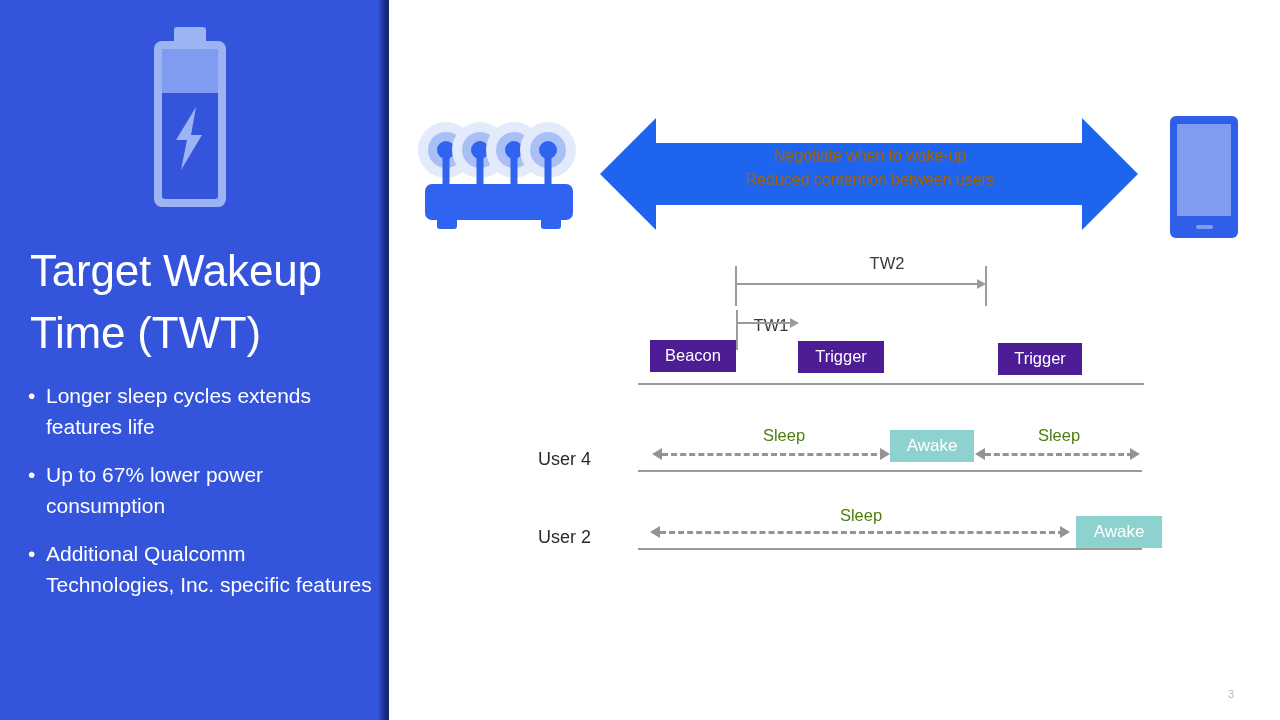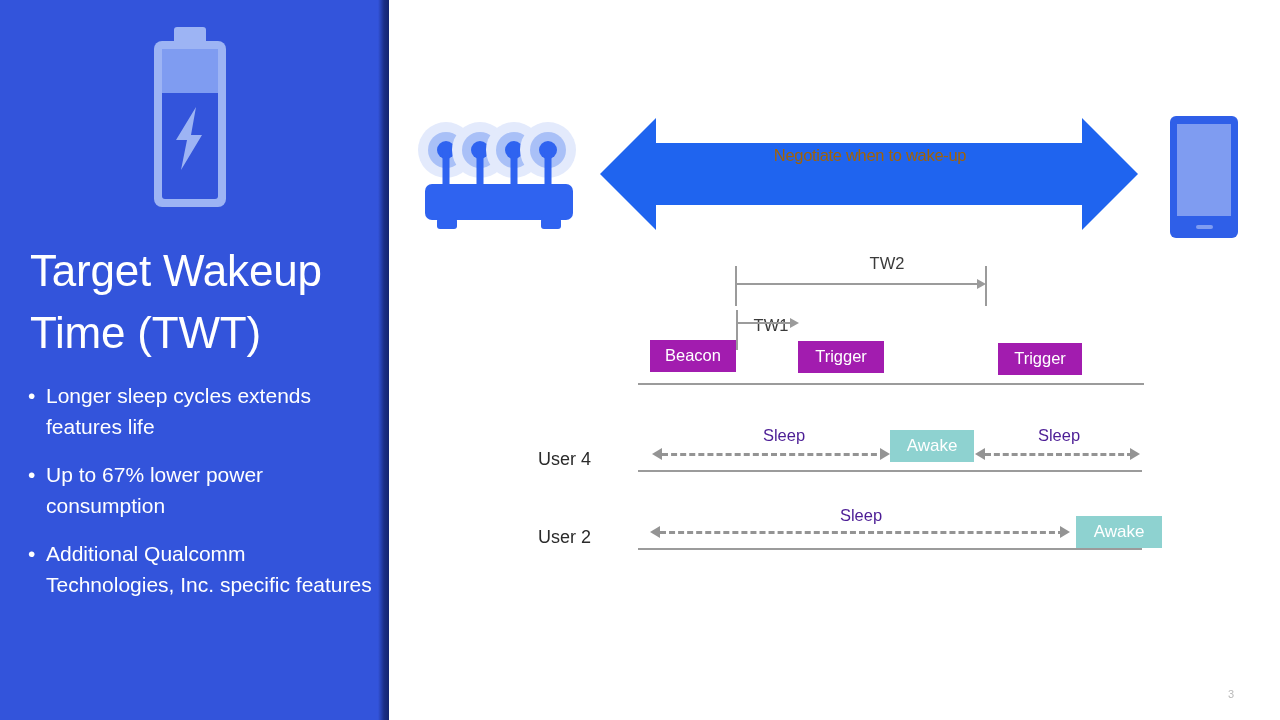--- a/index.html
+++ b/index.html
@@ -126,21 +126,21 @@
     width: 510px; height: 135px;
   }
   .tl-base {
     position: absolute;
     left: 0; bottom: 0;
     width: 506px; height: 2px;
     background: #9b9b9b;
   }
   .tag {
     position: absolute;
-    background: #a21caf;
+    background: #4c1d95;
     color: #ffffff;
     font-size: 16.5px;
     line-height: 1;
     display: flex;
     align-items: center;
     justify-content: center;
     box-sizing: border-box;
     padding-bottom: 2px;
   }
   .tag-beacon { left: 12px;  top: 90px;  width: 86px; height: 32px; }
@@ -198,21 +198,21 @@
     line-height: 1;
     white-space: nowrap;
   }
   .user-base {
     position: absolute;
     height: 2px;
     background: #9b9b9b;
   }
   .sleep-label {
     position: absolute;
-    color: #4c1d95;
+    color: #4d7c0f;
     font-size: 16.5px;
     line-height: 1;
     white-space: nowrap;
     transform: translateX(-50%);
   }
   .dashed-line {
     position: absolute;
     height: 0;
     border-top: 3px dashed #949494;
   }
@@ -331,20 +331,21 @@
     </svg>
   </div>
 
   <div class="negotiate-arrow">
     <svg width="538" height="112" viewBox="0 0 538 112" xmlns="http://www.w3.org/2000/svg">
       <polygon points="0,56 56,0 56,25 482,25 482,0 538,56 482,112 482,87 56,87 56,112" fill="#1f64ef"></polygon>
     </svg>
   </div>
   <div class="negotiate-text">
     <div>Negotiate when to wake-up</div>
+    <div>Reduced contention between users</div>
   </div>
 
   <div class="ap-timeline">
 
     <div class="meas-label tw2-label">TW2</div>
     <div class="meas-tick tw2-tick-l"></div>
     <div class="meas-tick tw2-tick-r"></div>
     <div class="meas-line tw2-line"></div>
     <div class="meas-arrow-r tw2-arrow"></div>
 

